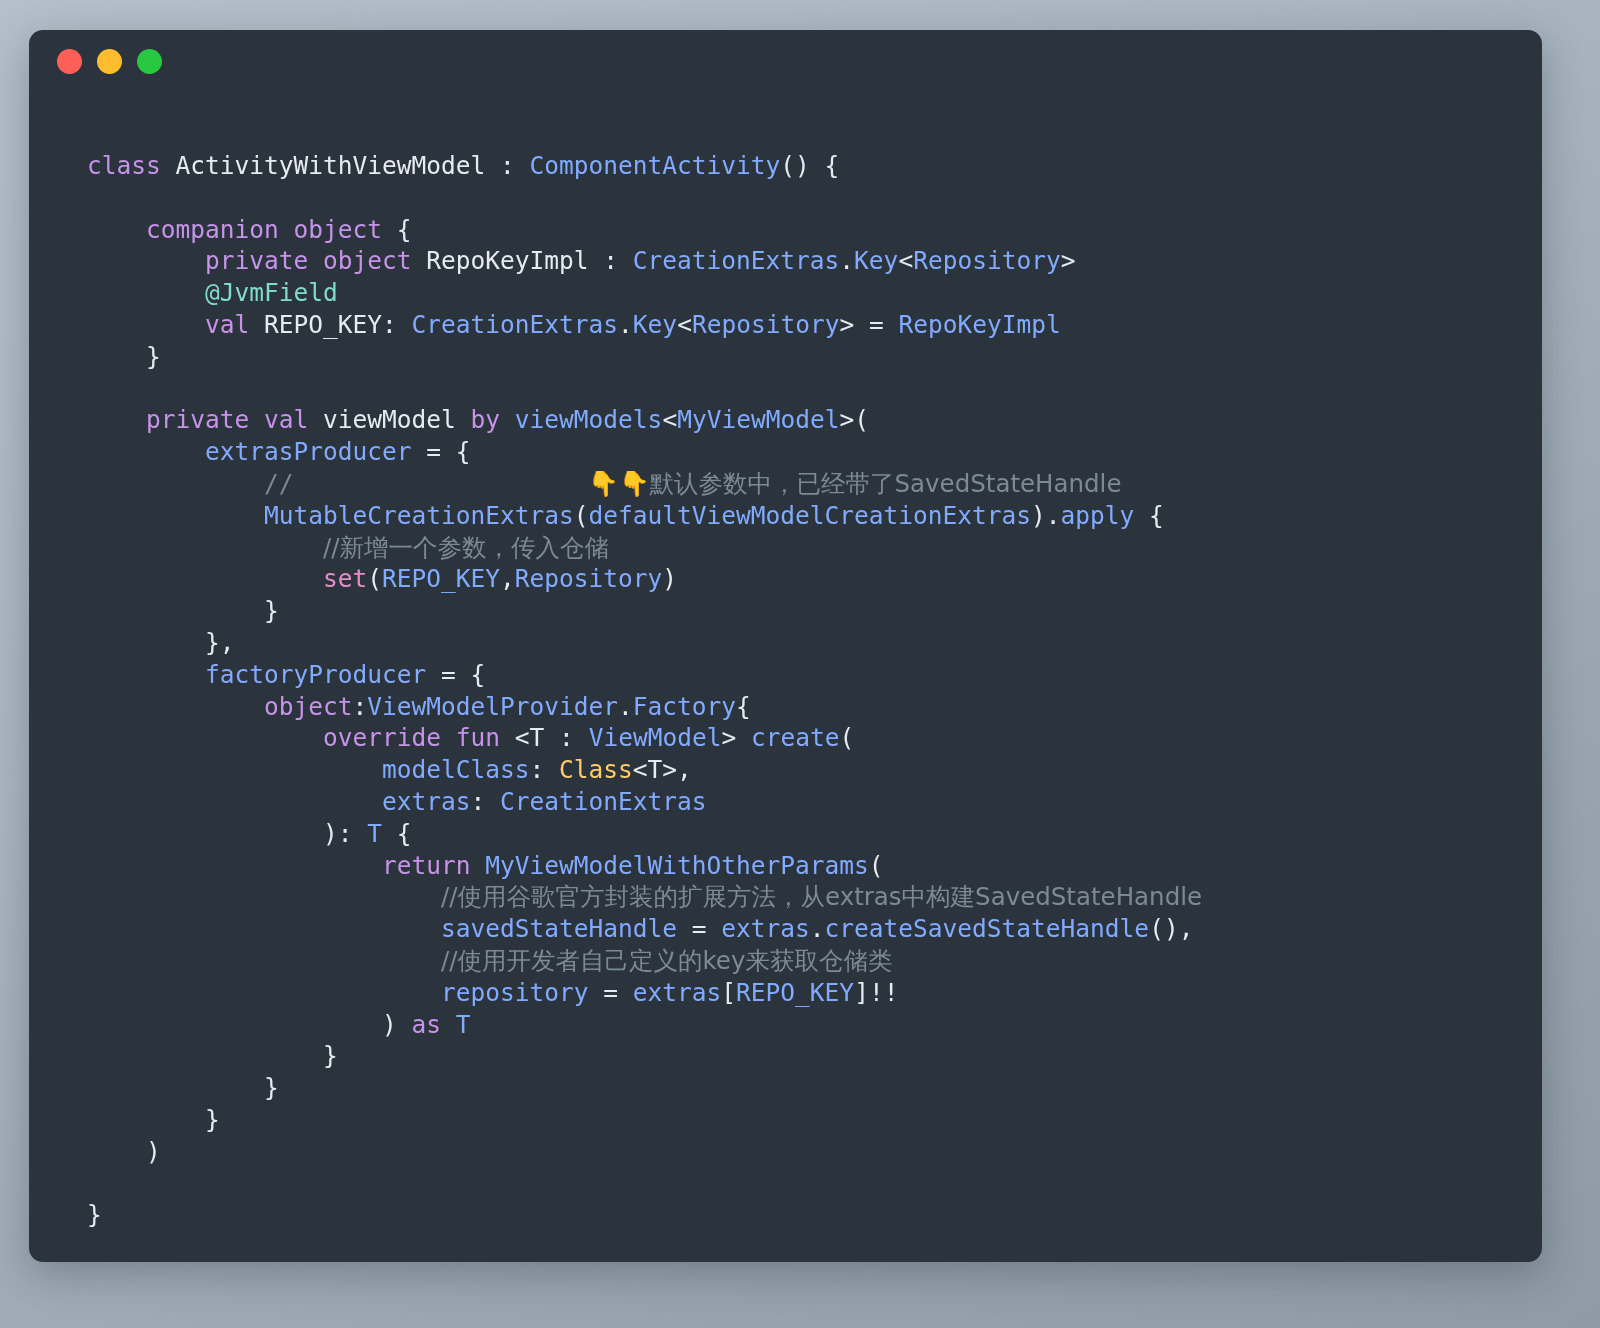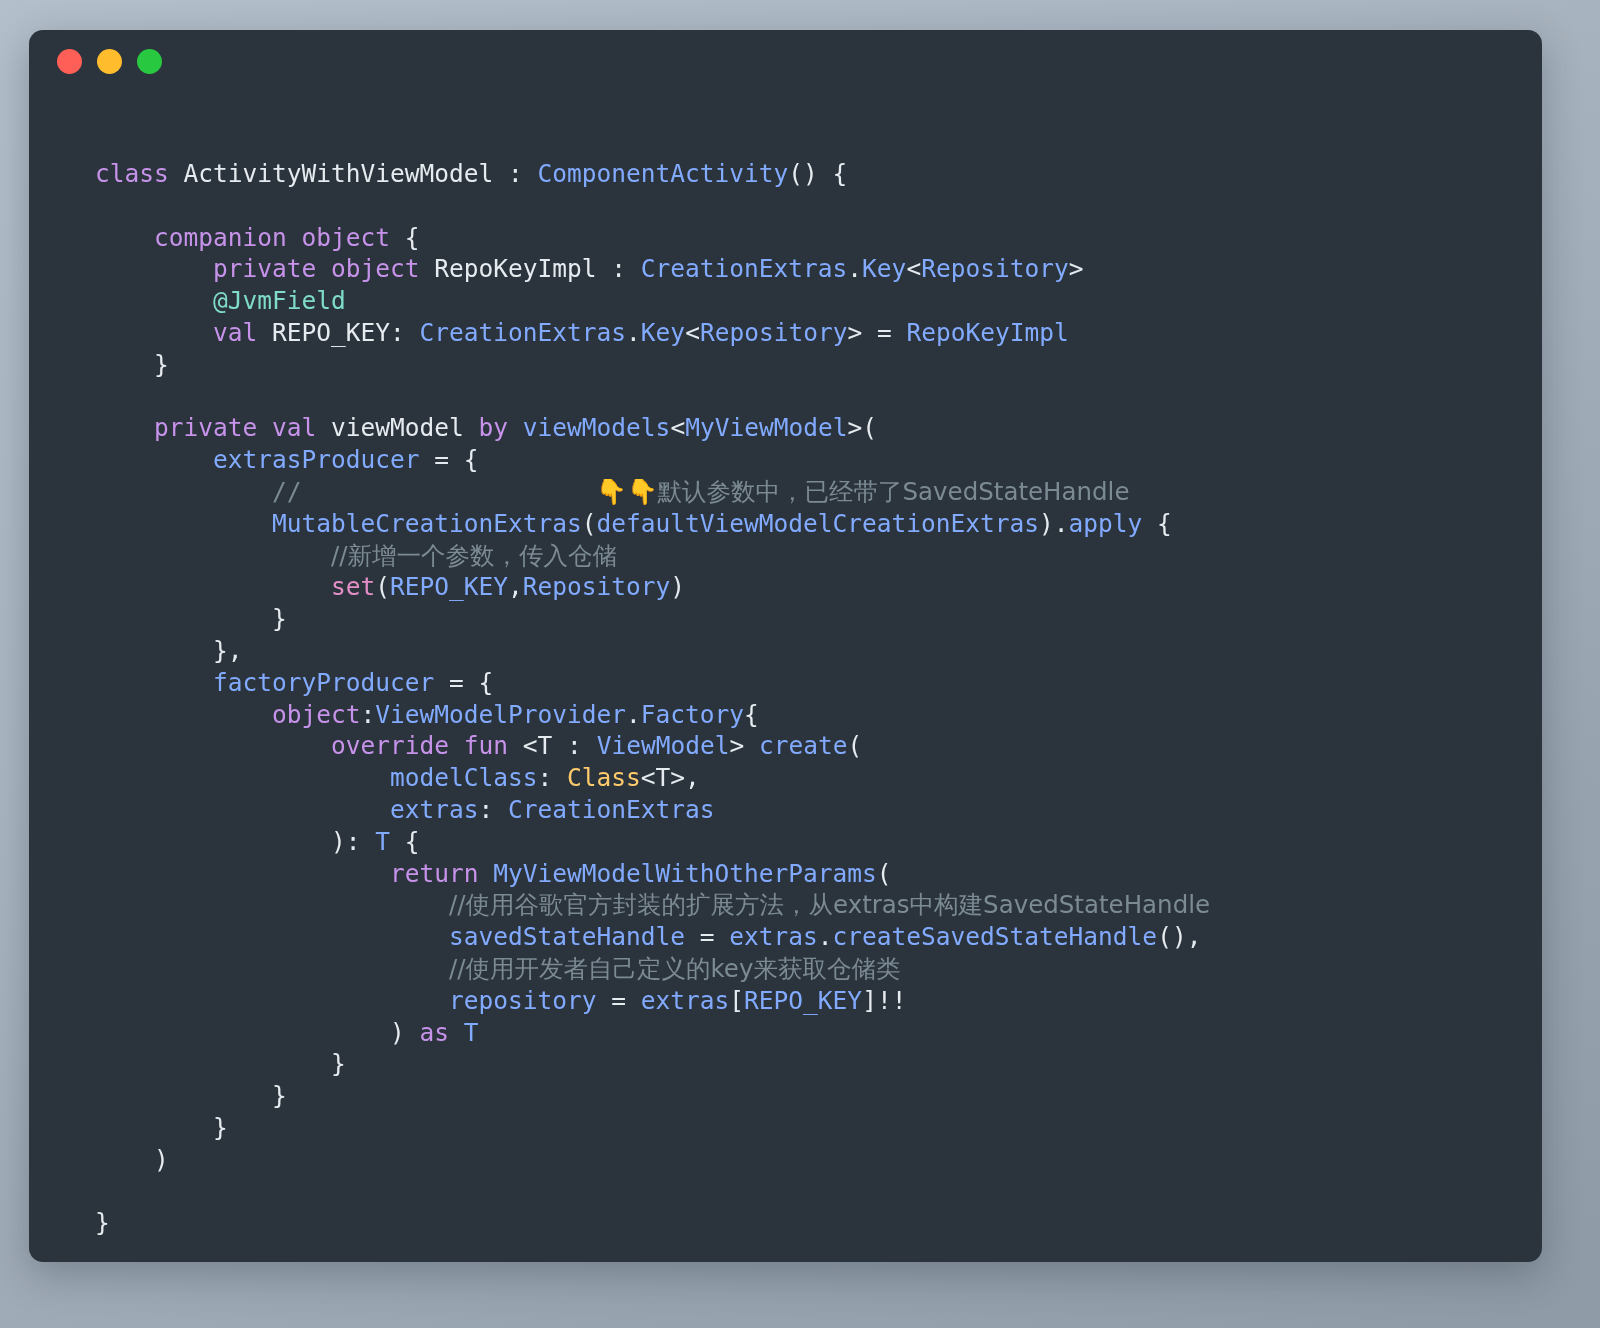--- a/index.html
+++ b/index.html
@@ -49,21 +49,21 @@
 
   .code-body {
     position: absolute;
     left: 0;
     top: 62px;
     right: 0;
     bottom: 0;
     padding: 58px 0 0 58px;
   }
   pre.code {
-    margin: 8px;
+    margin: 0;
     font-family: "DejaVu Sans Mono", monospace;
     font-size: 24.5px;
     line-height: 31.8px;
     color: #e6ebf0;
     white-space: pre;
     letter-spacing: 0px;
     -webkit-font-smoothing: antialiased;
   }
   .kw   { color: #c792ea; }   
   .typ  { color: #82aaff; }   

